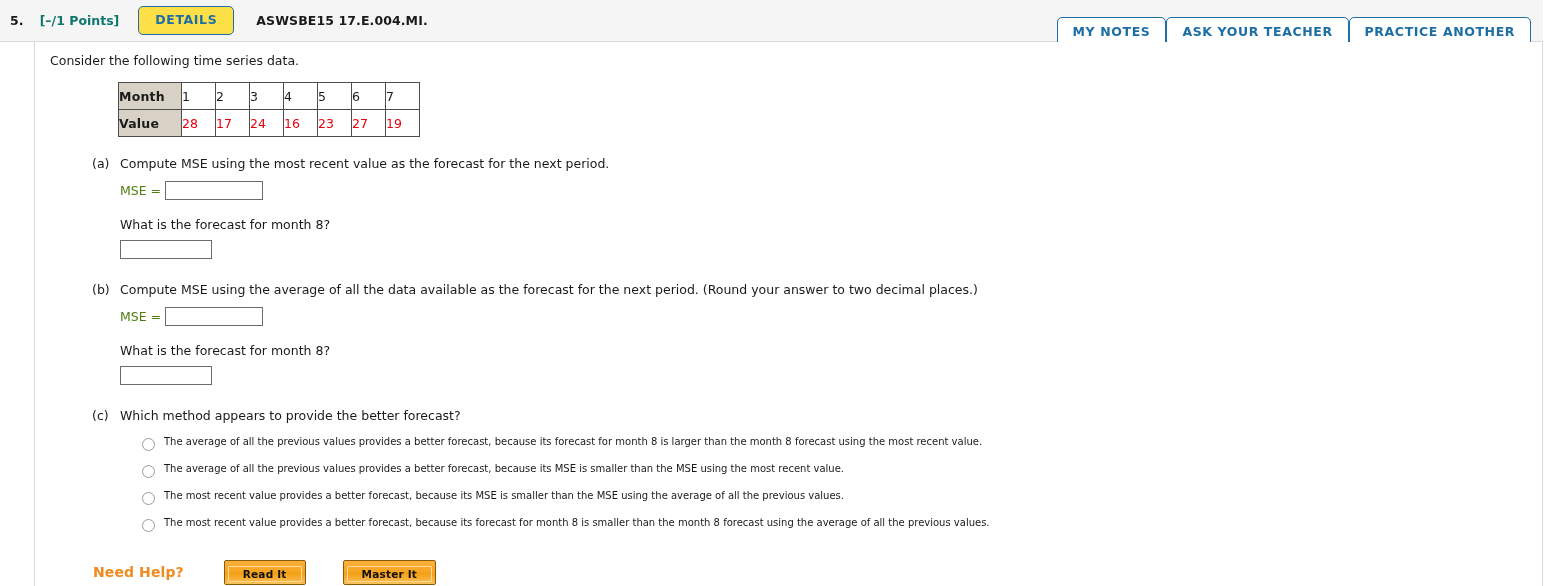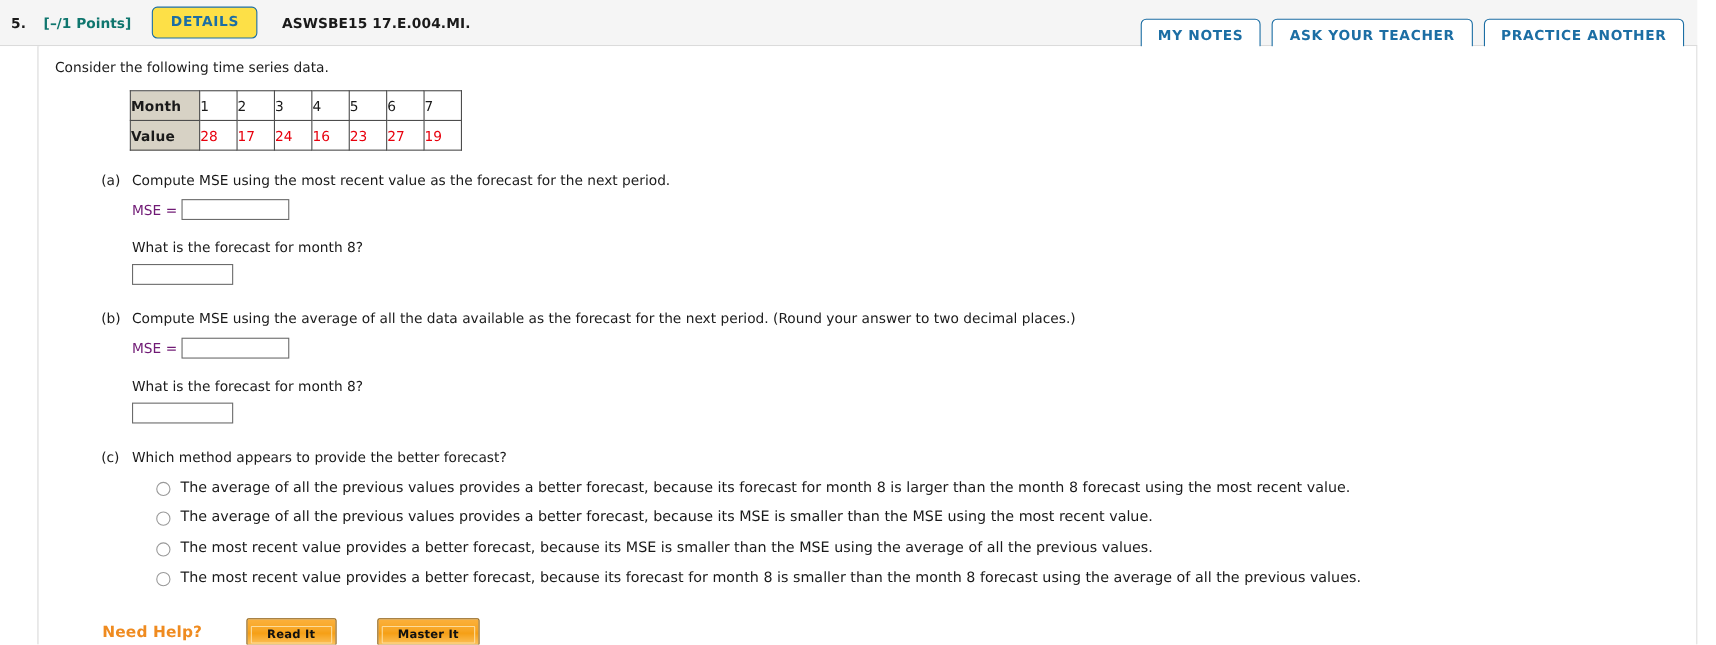--- a/index.html
+++ b/index.html
@@ -68,21 +68,20 @@
     font-size: 12.5px;
     font-weight: bold;
     color: #1a1a1a;
     white-space: nowrap;
     letter-spacing: 0.1px;
   }
   .qheader-right {
     margin-left: auto;
     display: flex;
     align-items: flex-end;
-    gap: 10px;
     padding-right: 12px;
     margin-top: 23px;
   }
   .hdr-btn {
     border: 1.6px solid #1c6ea4;
     border-radius: 5px;
     background: #ffffff;
     color: #1c6ea4;
     font-size: 12.5px;
     font-weight: bold;
@@ -182,21 +181,21 @@
     color: #1a1a1a;
     line-height: 1.35;
   }
   .mse-row {
     margin-top: 8px;
     display: flex;
     align-items: center;
   }
   .mse-label {
     font-size: 12.5px;
-    color: #701a75;
+    color: #4d7c0f;
     margin-right: 4px;
   }
   .ans-input {
     border: 1px solid #6b6b6b;
     background: #ffffff;
     height: 15px;
     width: 92px;
     box-sizing: content-box;
     font-size: 12.5px;
     font-family: "DejaVu Sans", "Liberation Sans", sans-serif;
@@ -230,21 +229,21 @@
     border: 1px solid #9a9a9a;
     border-radius: 50%;
     background: #ffffff;
     flex: 0 0 auto;
     margin-top: 2px;
     margin-right: 9px;
     margin-left: 22px;
     cursor: pointer;
   }
   .choice-text {
-    font-size: 13px;
+    font-size: 10px;
     color: #1a1a1a;
     line-height: 1.2;
   }
 
   
   .need-help {
     display: flex;
     align-items: center;
     margin-left: 57px;
     margin-top: 28px;

